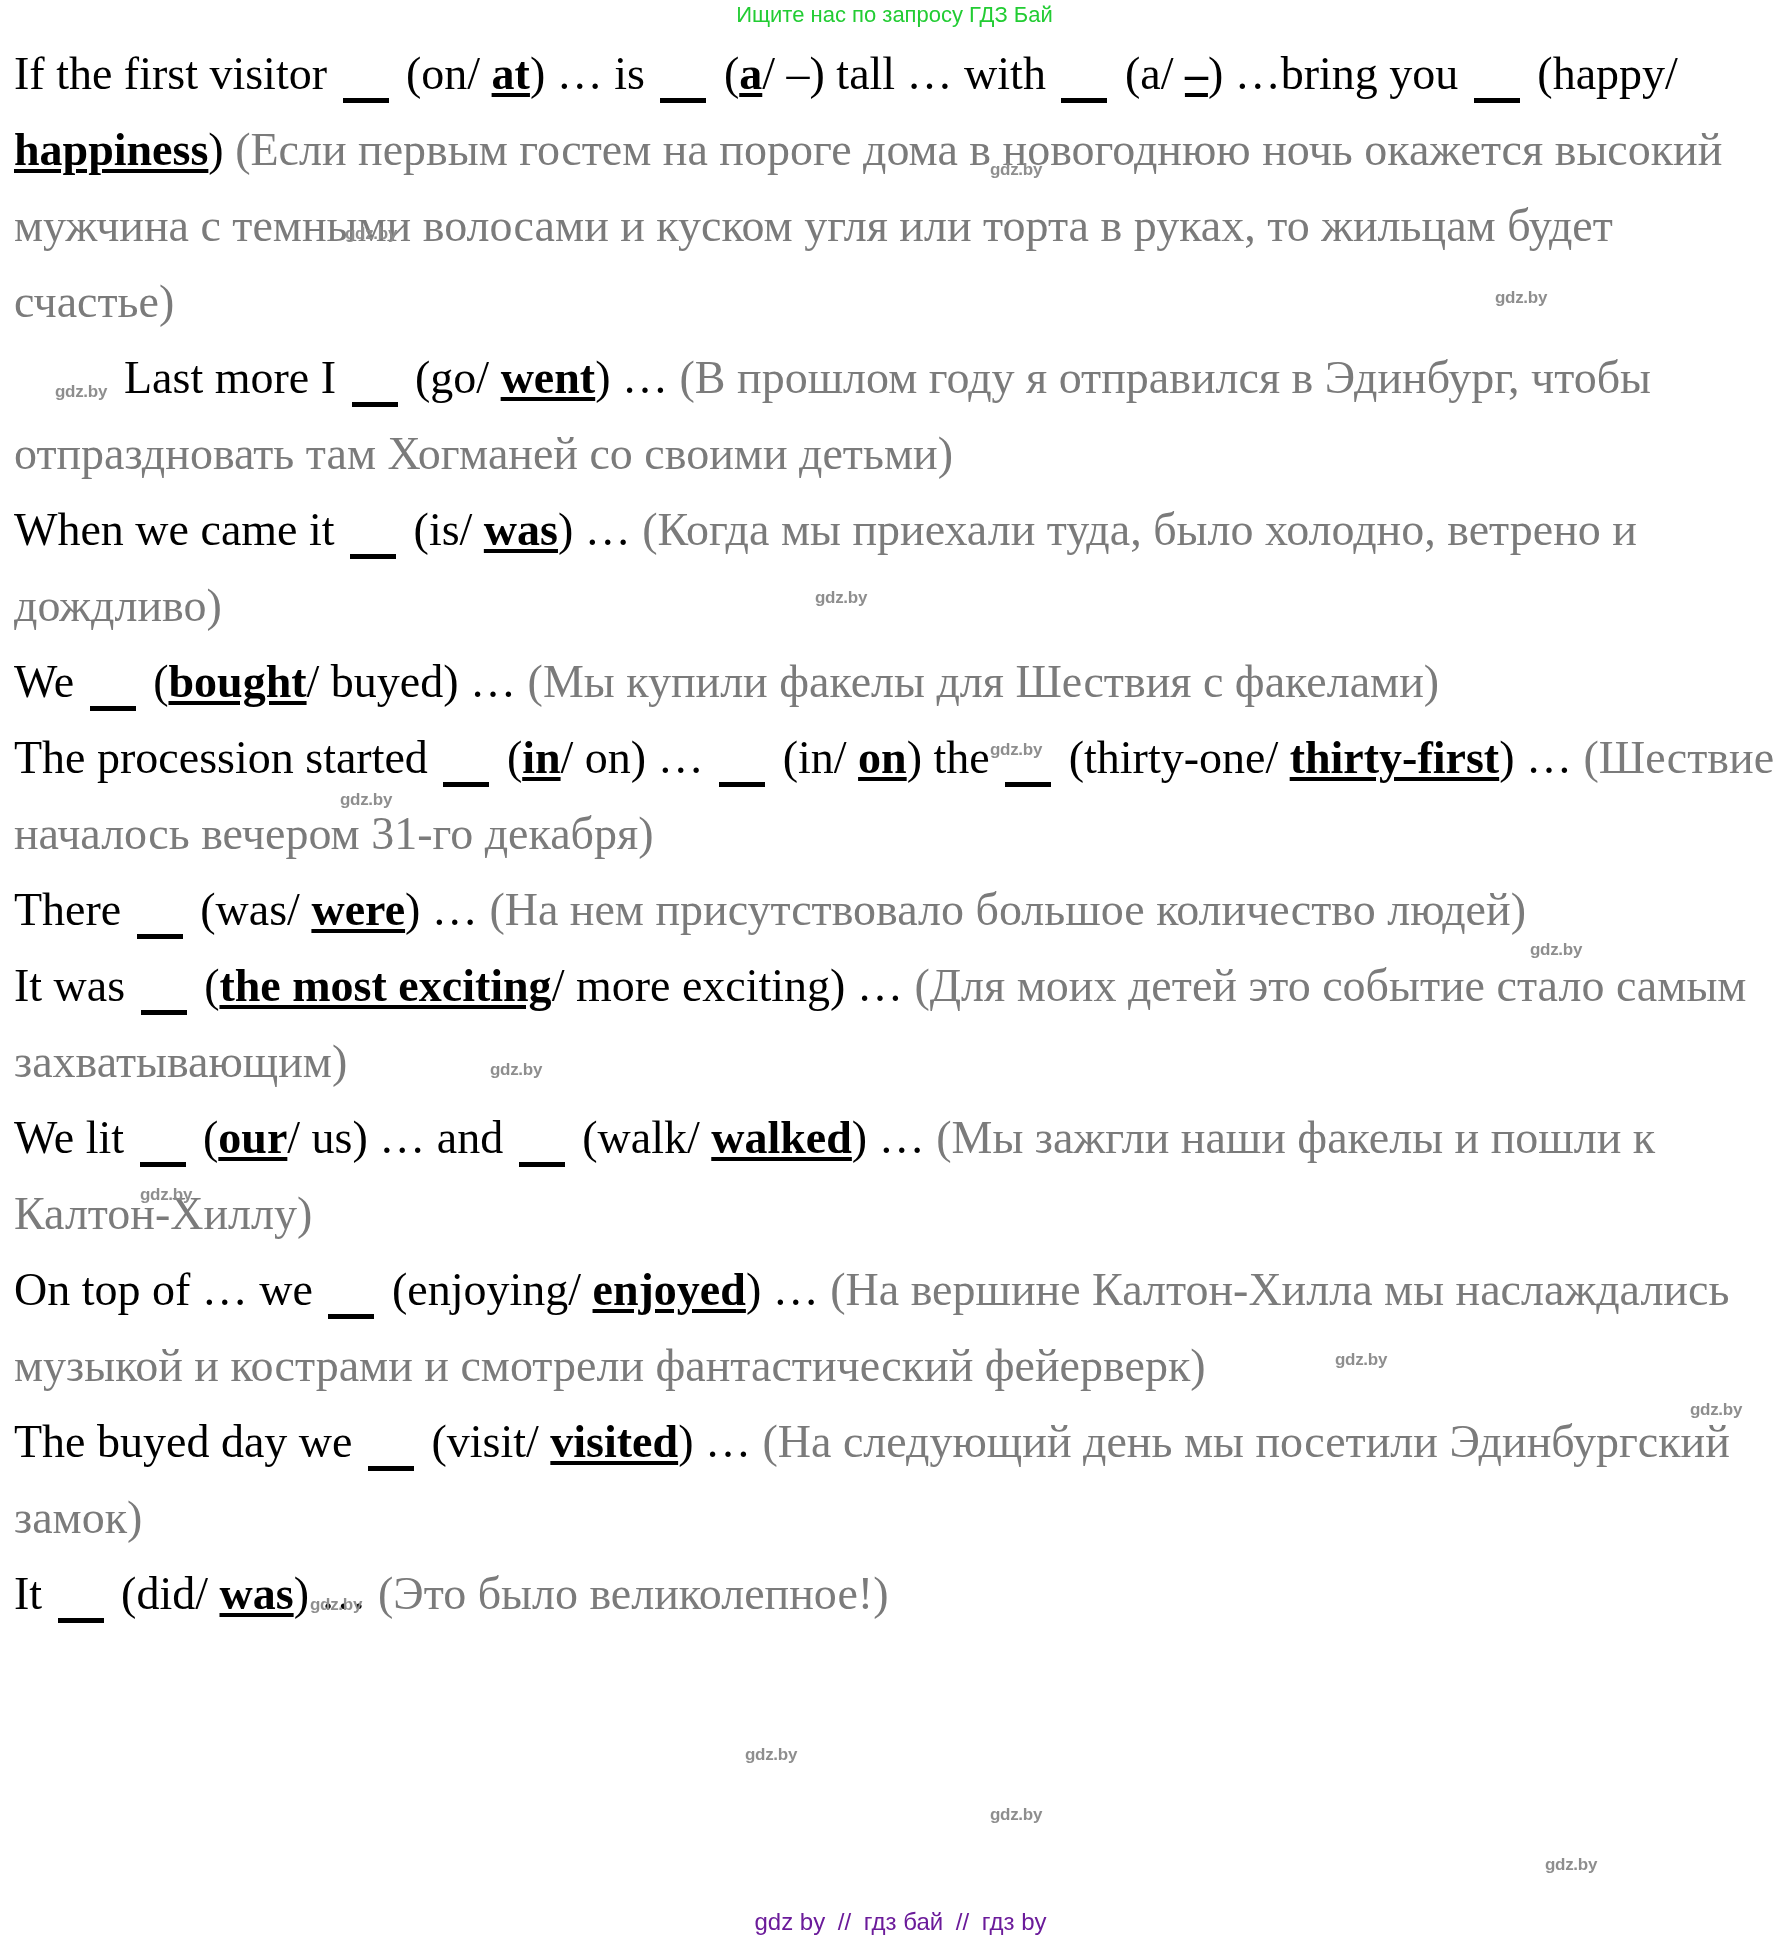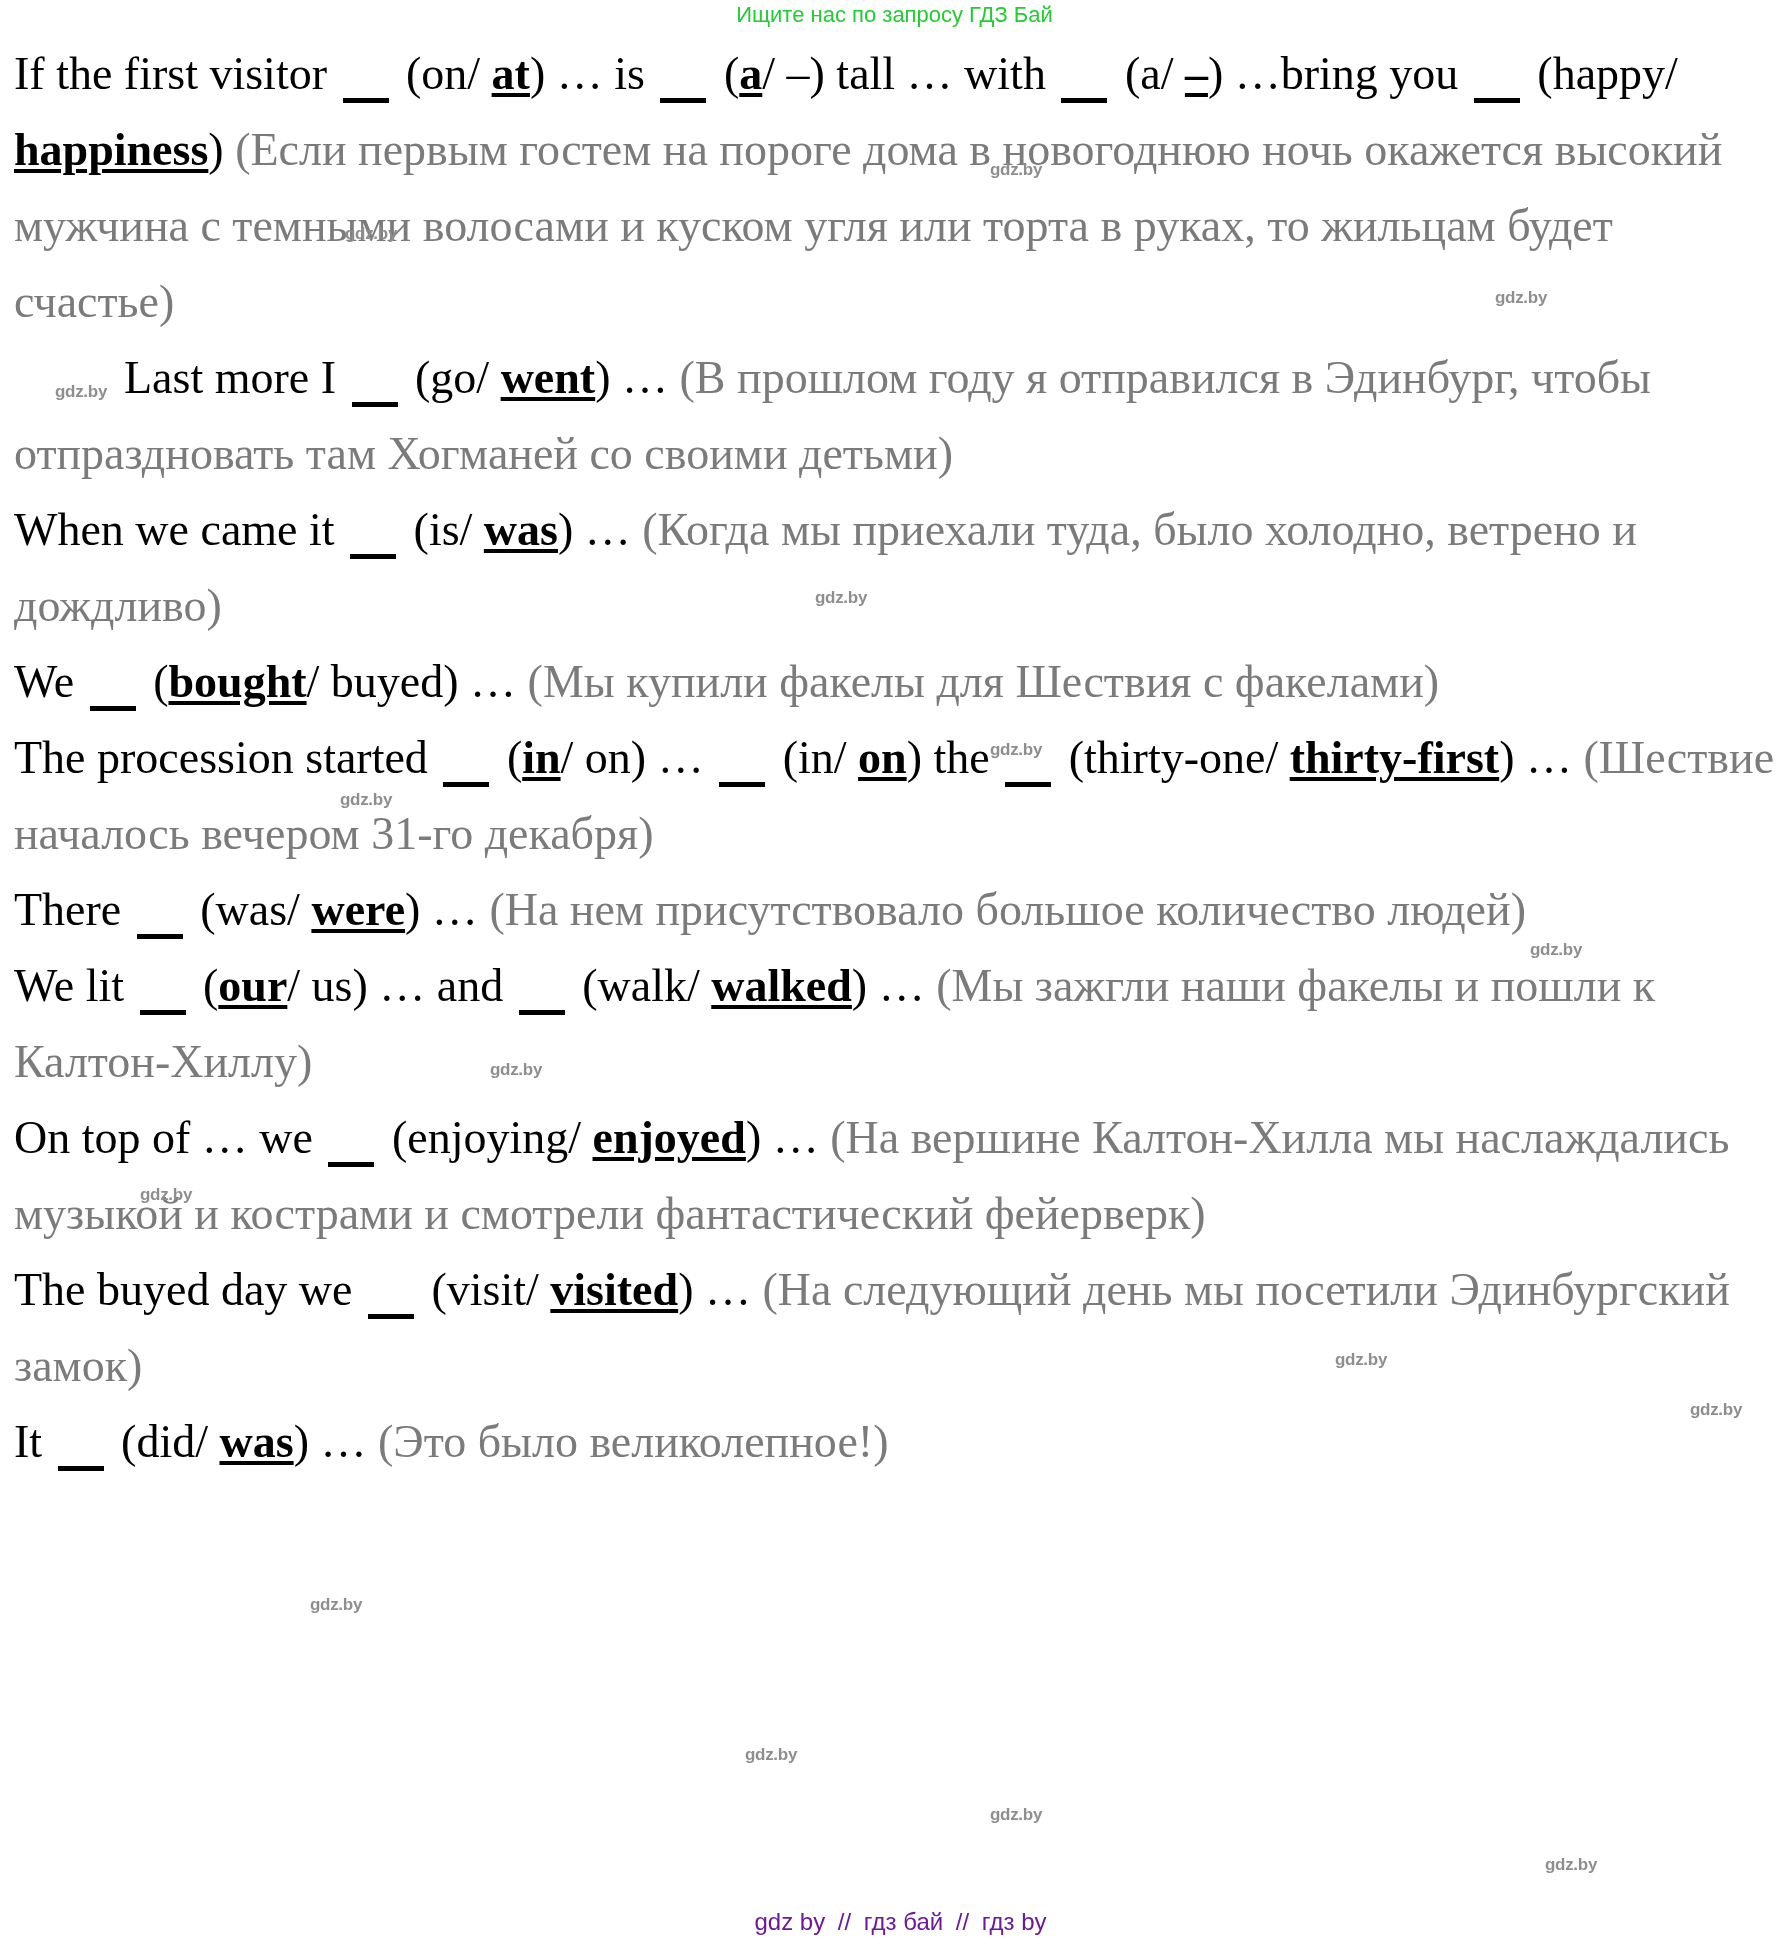--- a/index.html
+++ b/index.html
@@ -105,20 +105,21 @@
   <span>Ищите нас по запросу ГДЗ Бай</span>
 </div>
 
 <div id="answer-body">
     <p class="answer-block" id="answer-1"><span class="en"><span>If the first visitor </span><span class="blank"></span><span> (on/ </span><span class="key">at</span><span>) … is </span><span class="blank"></span><span> (</span><span class="key">a</span><span>/ –) tall … with </span><span class="blank"></span><span> (a/ </span><span class="key">–</span><span>) …bring you </span><span class="blank"></span><span> (happy/ </span><span class="key">happiness</span><span>)</span></span> <span class="ru">(Если первым гостем на пороге дома в новогоднюю ночь окажется высокий мужчина с темными волосами и куском угля или торта в руках, то жильцам будет счастье)</span></p>
     <p class="answer-block" id="answer-2"><span style="display: inline-block; width: 110px;"></span><span class="en"><span>Last more I </span><span class="blank"></span><span> (go/ </span><span class="key">went</span><span>) …</span></span> <span class="ru">(В прошлом году я отправился в Эдинбург, чтобы отпраздновать там Хогманей со своими детьми)</span></p>
     <p class="answer-block" id="answer-3"><span class="en"><span>When we came it </span><span class="blank"></span><span> (is/ </span><span class="key">was</span><span>) …</span></span> <span class="ru">(Когда мы приехали туда, было холодно, ветрено и дождливо)</span></p>
     <p class="answer-block" id="answer-4"><span class="en"><span>We </span><span class="blank"></span><span> (</span><span class="key">bought</span><span>/ buyed) …</span></span> <span class="ru">(Мы купили факелы для Шествия с факелами)</span></p>
     <p class="answer-block" id="answer-5"><span class="en"><span>The procession started </span><span class="blank"></span><span> (</span><span class="key">in</span><span>/ on) … </span><span class="blank"></span><span> (in/ </span><span class="key">on</span><span>) the </span><span class="blank"></span><span> (thirty-one/ </span><span class="key">thirty-first</span><span>) …</span></span> <span class="ru">(Шествие началось вечером 31-го декабря)</span></p>
     <p class="answer-block" id="answer-6"><span class="en"><span>There </span><span class="blank"></span><span> (was/ </span><span class="key">were</span><span>) …</span></span> <span class="ru">(На нем присутствовало большое количество людей)</span></p>
+    <p class="answer-block" id="answer-7"><span class="en"><span>It was </span><span class="blank"></span><span> (</span><span class="key">the most exciting</span><span>/ more exciting) …</span></span> <span class="ru">(Для моих детей это событие стало самым захватывающим)</span></p>
     <p class="answer-block" id="answer-8"><span class="en"><span>We lit </span><span class="blank"></span><span> (</span><span class="key">our</span><span>/ us) … and </span><span class="blank"></span><span> (walk/ </span><span class="key">walked</span><span>) …</span></span> <span class="ru">(Мы зажгли наши факелы и пошли к Калтон-Хиллу)</span></p>
     <p class="answer-block" id="answer-9"><span class="en"><span>On top of … we </span><span class="blank"></span><span> (enjoying/ </span><span class="key">enjoyed</span><span>) …</span></span> <span class="ru">(На вершине Калтон-Хилла мы наслаждались музыкой и кострами и смотрели фантастический фейерверк)</span></p>
     <p class="answer-block" id="answer-10"><span class="en"><span>The buyed day we </span><span class="blank"></span><span> (visit/ </span><span class="key">visited</span><span>) …</span></span> <span class="ru">(На следующий день мы посетили Эдинбургский замок)</span></p>
     <p class="answer-block" id="answer-11"><span class="en"><span>It </span><span class="blank"></span><span> (did/ </span><span class="key">was</span><span>) …</span></span> <span class="ru">(Это было великолепное!)</span></p>
   </div>
 
 <div id="watermark-layer">
     <div class="watermark" style="left: 990px; top: 160px;">gdz.by</div>
     <div class="watermark" style="left: 345px; top: 224px;">gdz.by</div>
     <div class="watermark" style="left: 1495px; top: 288px;">gdz.by</div>

